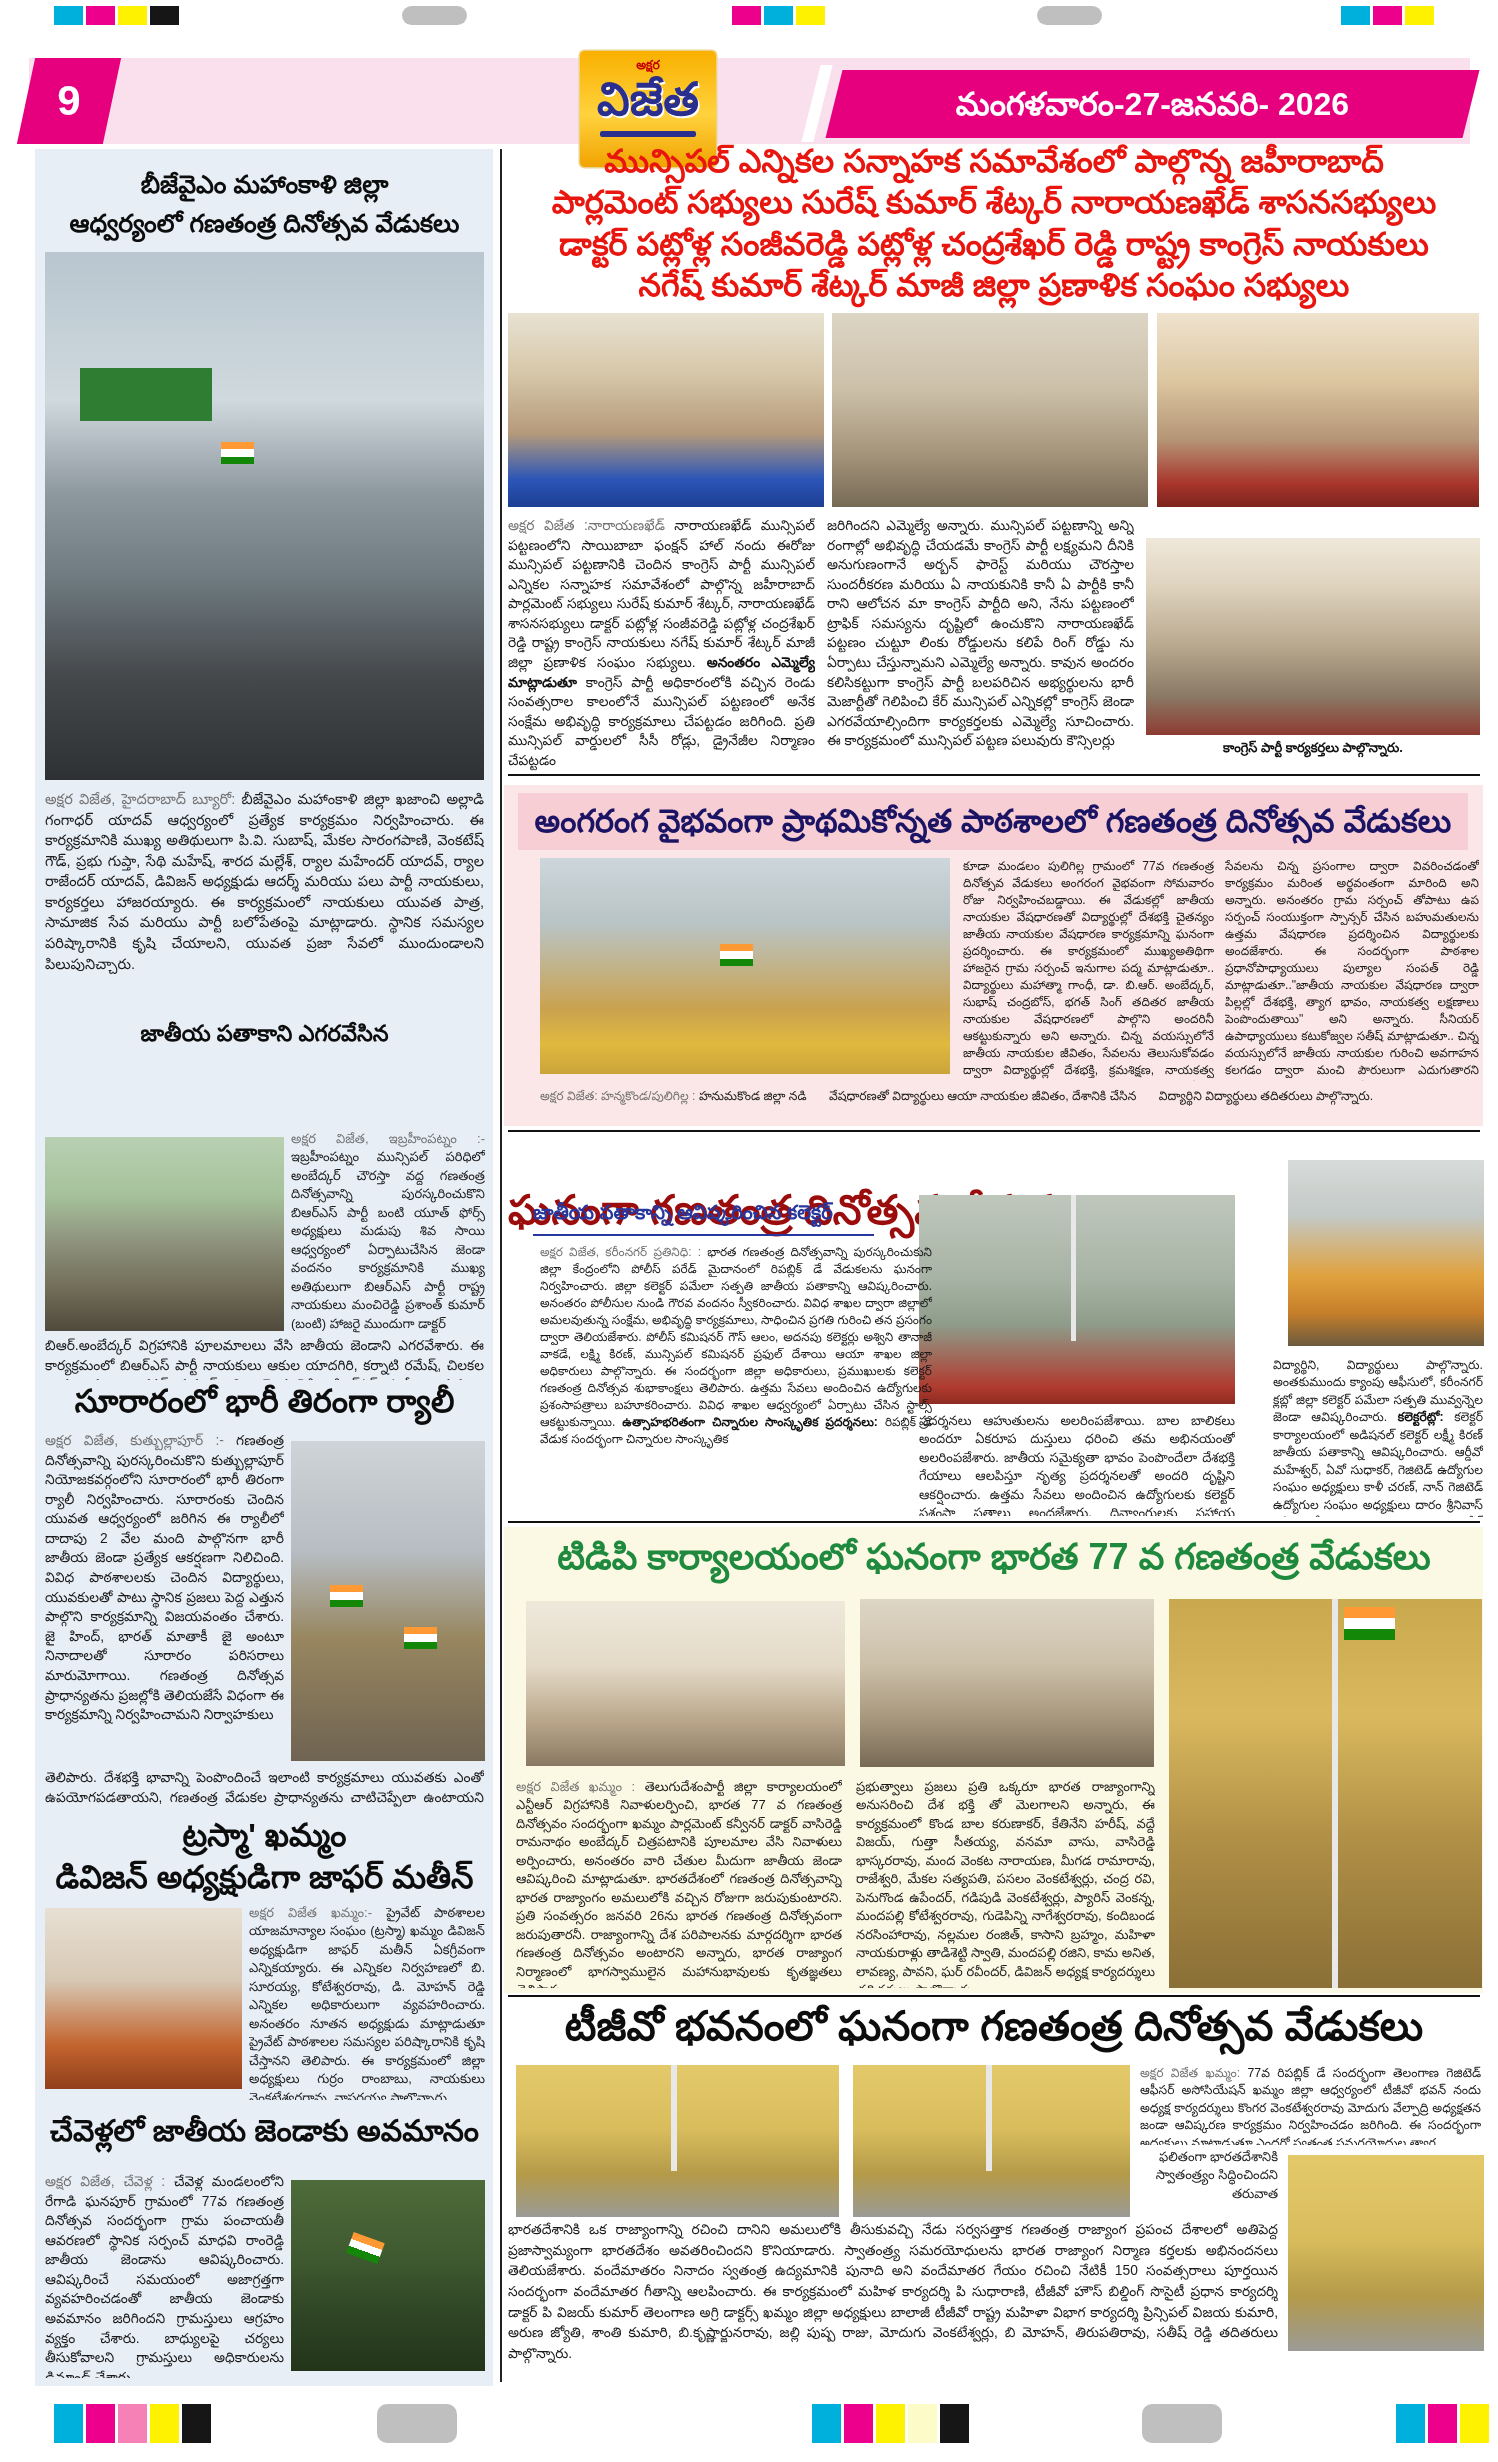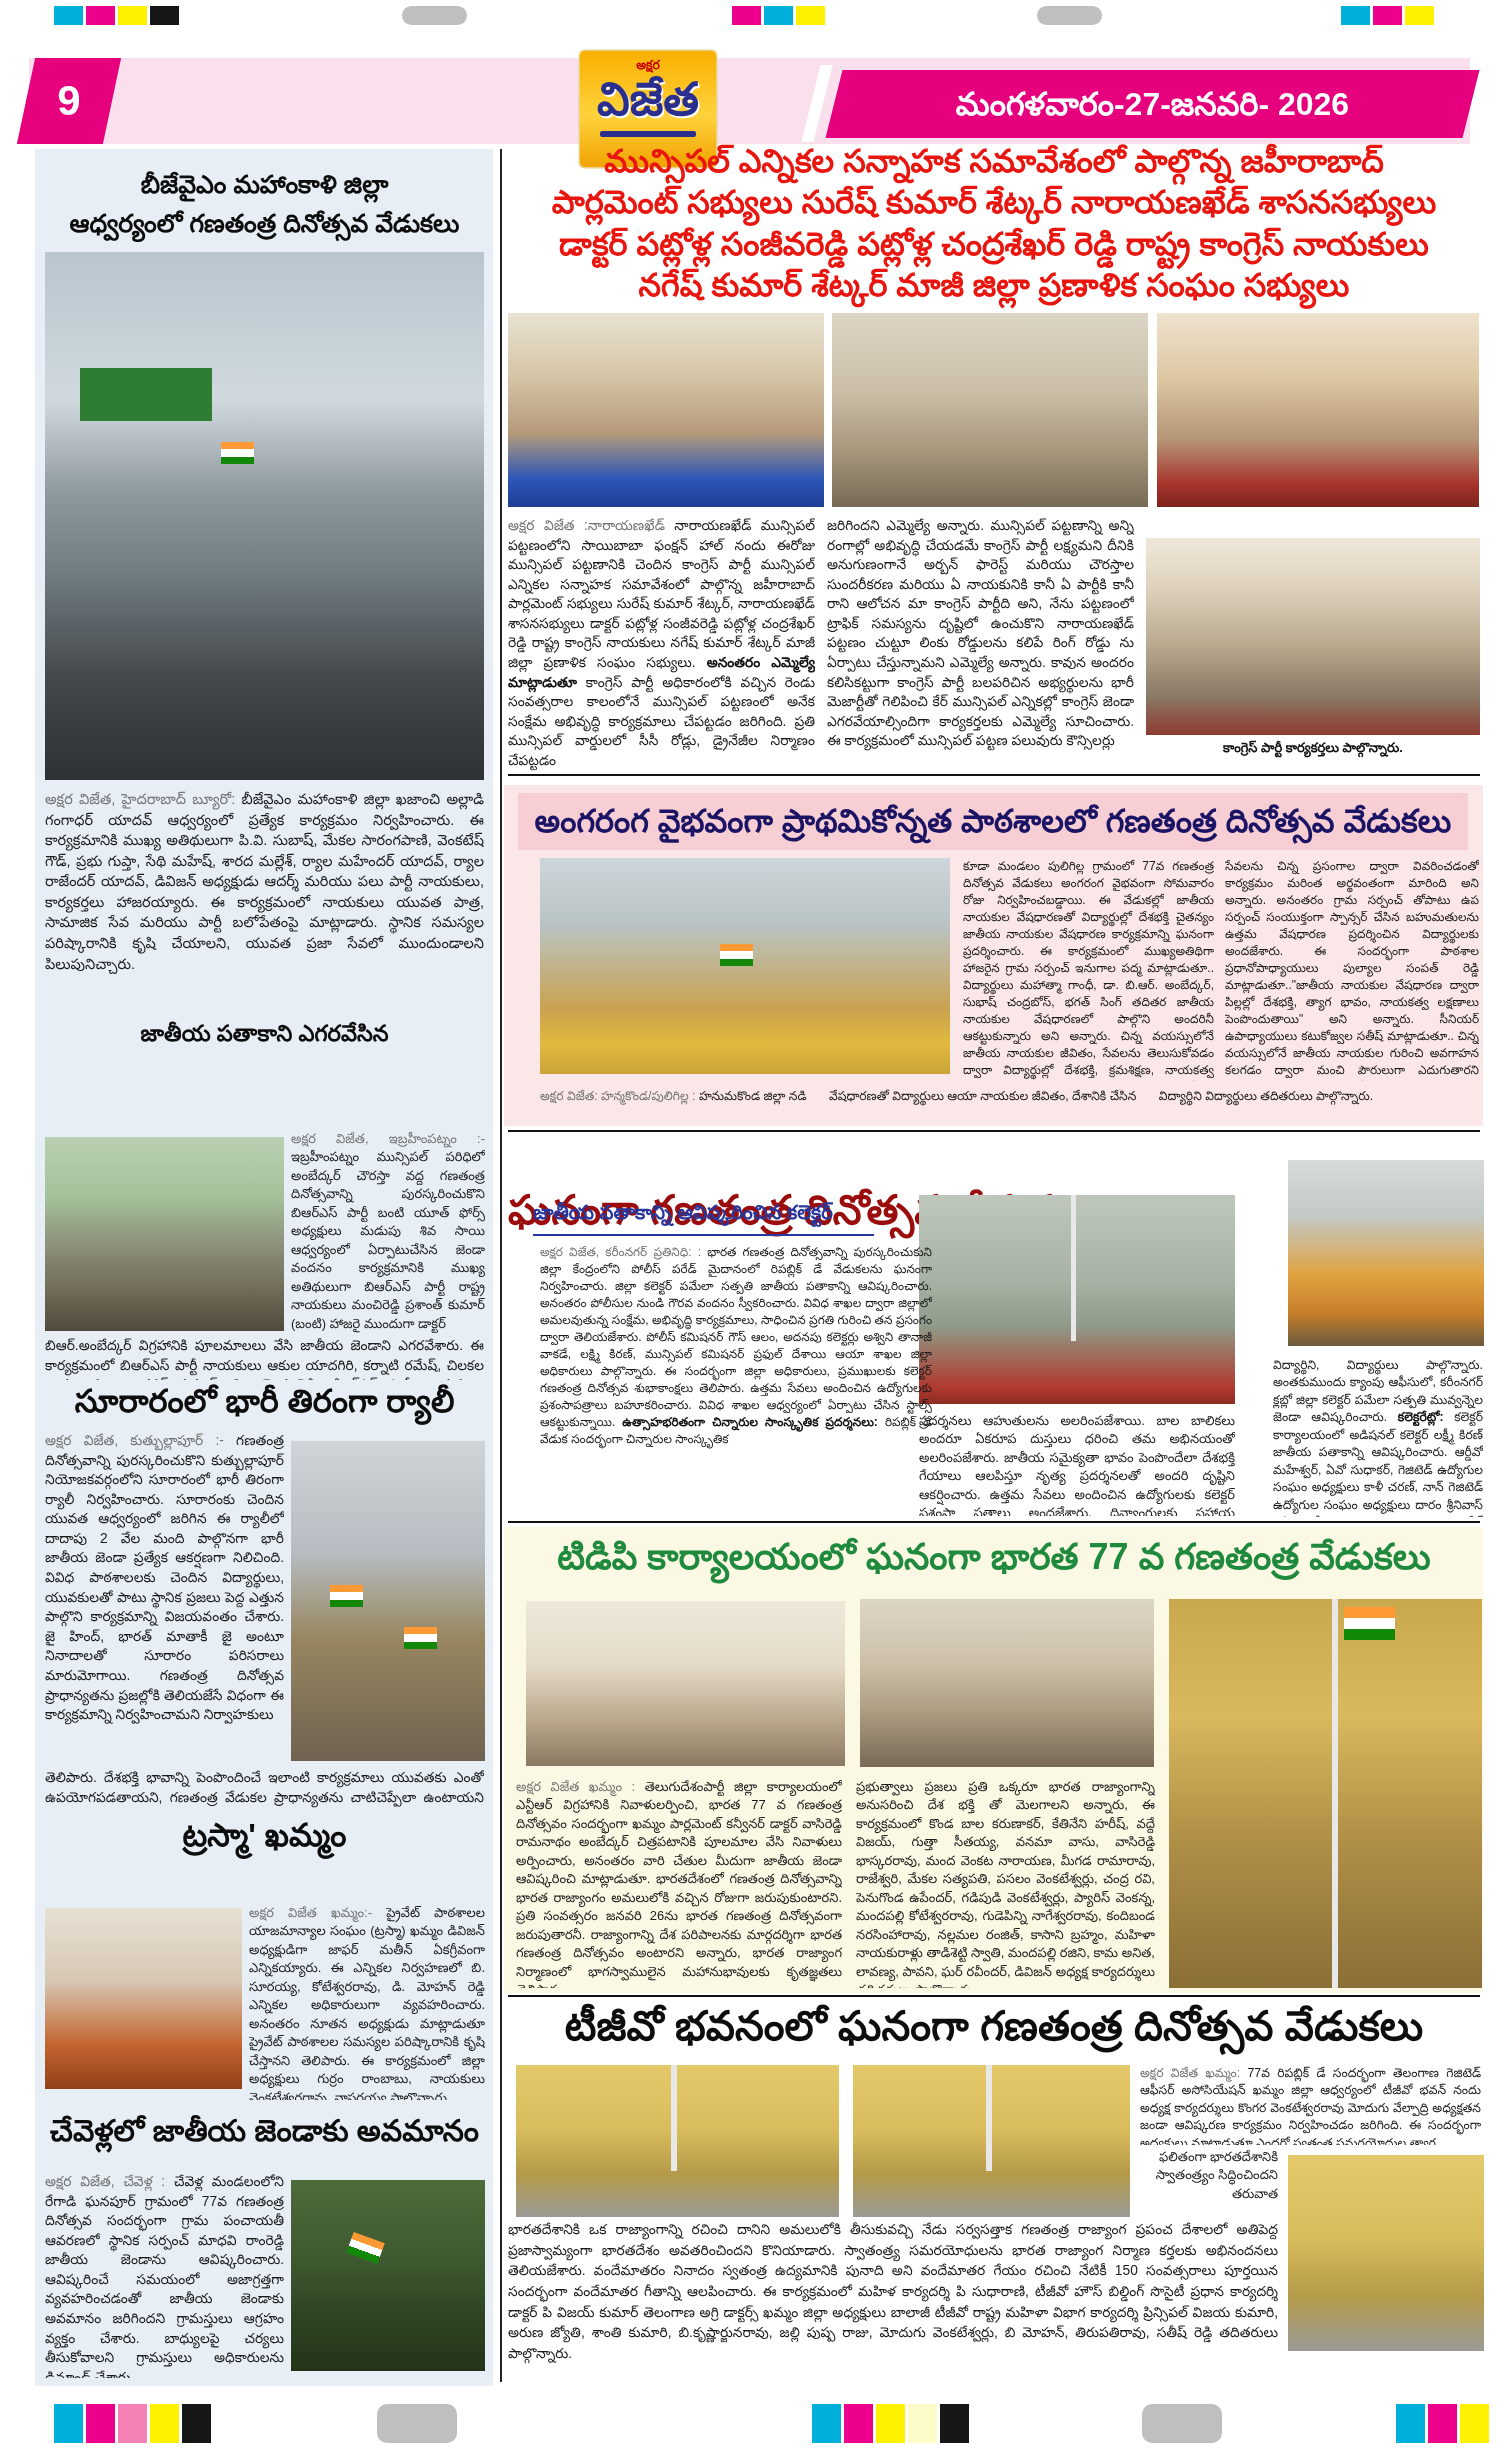--- a/index.html
+++ b/index.html
@@ -136,20 +136,21 @@
 <div class="photo ph-rally" style="left:291px;top:1441px;width:194px;height:320px;">
   <div class="tricolor" style="left:20%;top:45%;"></div>
   <div class="tricolor" style="left:58%;top:58%;"></div>
 </div>
 <div class="body-text abs" style="left:45px;top:1768px;width:439px;height:42px;">
   <span>తెలిపారు. దేశభక్తి భావాన్ని పెంపొందించే ఇలాంటి కార్యక్రమాలు యువతకు ఎంతో ఉపయోగపడతాయని, గణతంత్ర వేడుకల ప్రాధాన్యతను చాటిచెప్పేలా ఉంటాయని స్థానికులు అభిప్రాయపడ్డారు.</span>
 </div>
 
 <div class="lhead" style="top:1814px;font-size:32px;line-height:1.32;">
   <div>ట్రస్మా' ఖమ్మం</div>
+  <div>డివిజన్ అధ్యక్షుడిగా జాఫర్ మతీన్</div>
 </div>
 <div class="photo ph-podium" style="left:45px;top:1908px;width:197px;height:181px;"></div>
 <div class="body-text abs" style="left:249px;top:1904px;width:236px;height:196px;font-size:13px;">
   <span class="byline">అక్షర విజేత ఖమ్మం:- </span>
   <span>ప్రైవేట్ పాఠశాలల యాజమాన్యాల సంఘం (ట్రస్మా) ఖమ్మం డివిజన్ అధ్యక్షుడిగా జాఫర్ మతీన్ ఏకగ్రీవంగా ఎన్నికయ్యారు. ఈ ఎన్నికల నిర్వహణలో బి. సూరయ్య, కోటేశ్వరరావు, డి. మోహన్ రెడ్డి ఎన్నికల అధికారులుగా వ్యవహరించారు. అనంతరం నూతన అధ్యక్షుడు మాట్లాడుతూ ప్రైవేట్ పాఠశాలల సమస్యల పరిష్కారానికి కృషి చేస్తానని తెలిపారు. ఈ కార్యక్రమంలో జిల్లా అధ్యక్షులు గుర్రం రాంబాబు, నాయకులు వెంకటేశ్వరరావు, నాసరయ్య పాల్గొన్నారు.</span>
 </div>
 
 <div class="lhead" style="top:2113px;font-size:30px;line-height:1.2;">
   <div>చేవెళ్లలో జాతీయ జెండాకు అవమానం</div>
 </div>

